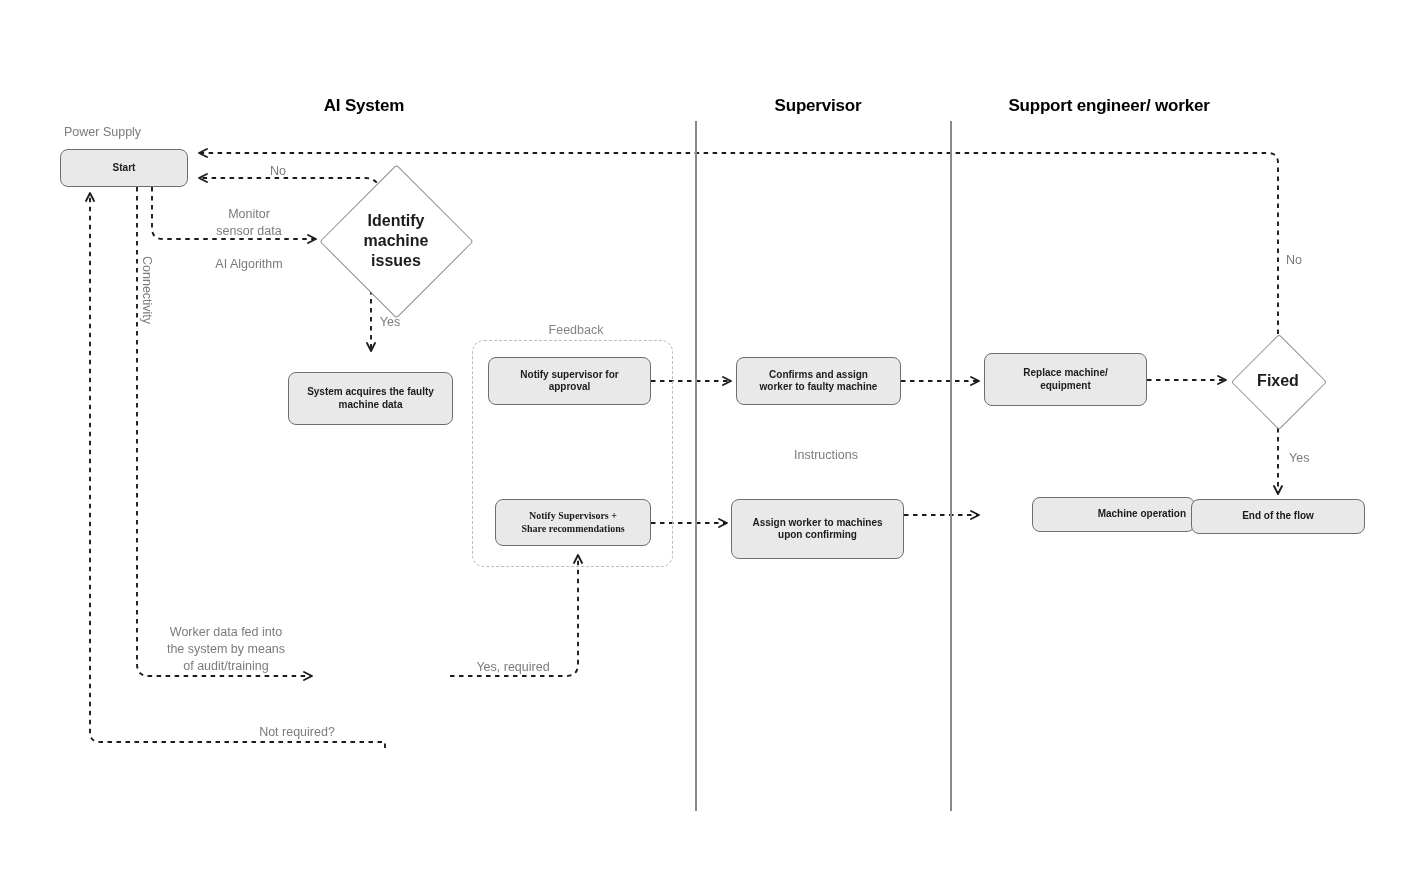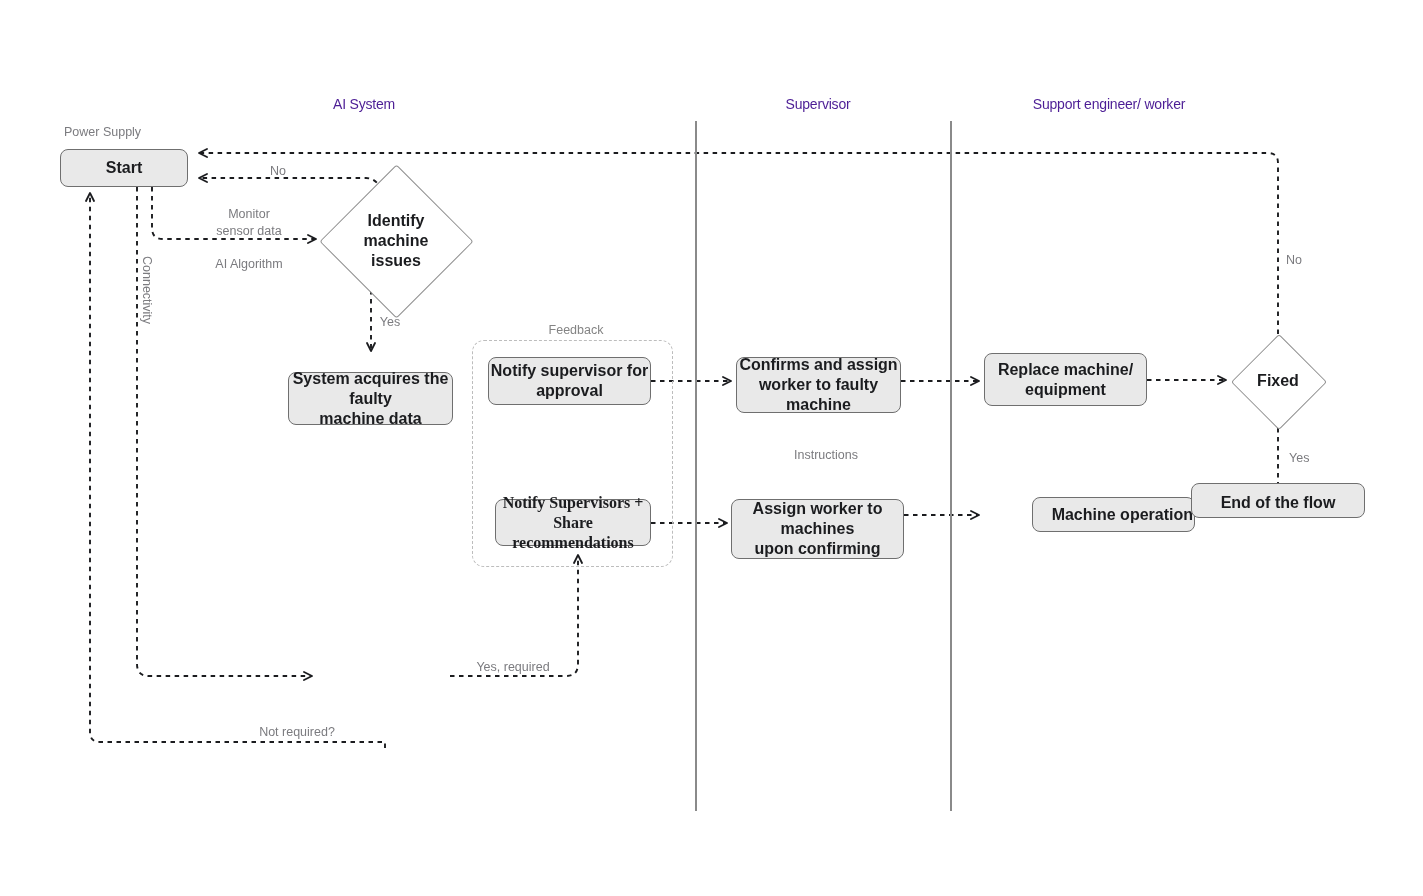--- a/index.html
+++ b/index.html
@@ -3,30 +3,30 @@
 <meta charset="utf-8">
 <style>
   html,body{margin:0;padding:0;background:#ffffff;}
   body{font-family:"Liberation Sans","DejaVu Sans",sans-serif;}
   #canvas{position:relative;width:1423px;height:896px;background:#ffffff;overflow:hidden;}
   #canvas::before{content:"";position:absolute;inset:0;border-radius:18px;pointer-events:none;}
 
   svg#wires{position:absolute;left:0;top:0;width:1423px;height:896px;overflow:visible;}
 
   .lane-title{
-    position:absolute;font-size:14px;font-weight:normal;color:#4c1d95;
+    position:absolute;font-size:17px;font-weight:bold;color:#000000;
     letter-spacing:-0.2px;white-space:nowrap;transform:translateX(-50%);
   }
 
   .node{
     position:absolute;box-sizing:border-box;
     background:#e9e9e9;border:1.4px solid #6f6f6f;border-radius:8px;
     display:flex;align-items:center;justify-content:center;text-align:center;
-    font-size:16px;font-weight:bold;color:#1b1c1f;line-height:1.25;
-    padding:4px 1px;
+    font-size:10px;font-weight:bold;color:#1b1c1f;line-height:1.25;
+    padding:4px 8px;
   }
   .node span{display:block;}
 
   .diamond{
     position:absolute;box-sizing:border-box;background:transparent;
   }
   .diamond .dshape{
     position:absolute;left:0;top:0;width:100%;height:100%;
     background:#ffffff;border:1px solid #8d8d8d;
     transform:rotate(45deg);
@@ -124,20 +124,23 @@
   <div class="edge-label rot" style="left:155px;top:256px;">Connectivity</div>
 
   <div class="edge-label c" style="left:390px;top:314px;">Yes</div>
 
   <div class="edge-label c" style="left:826px;top:447px;">Instructions</div>
 
   <div class="edge-label" style="left:1286px;top:252px;">No</div>
 
   <div class="edge-label" style="left:1289px;top:450px;">Yes</div>
 
+  <div class="edge-label c" style="left:226px;top:624px;">Worker data fed into
+the system by means
+of audit/training</div>
 
   <div class="edge-label c" style="left:513px;top:659px;">Yes, required</div>
 
   <div class="edge-label c" style="left:297px;top:724px;">Not required?</div>
 
   <div class="node" style="left:60px;top:149px;width:128px;height:38px;">
     <span>Start</span>
   </div>
 
   <div class="diamond" style="left:320px;top:165px;width:152px;height:152px;">
@@ -156,21 +159,21 @@
     <span style="white-space:pre-line;">Notify supervisor for
 approval</span>
   </div>
 
   <div class="node" style="left:495px;top:499px;width:156px;height:47px;font-family:Liberation Serif, serif;">
     <span style="white-space:pre-line;">Notify Supervisors +
 Share recommendations</span>
   </div>
 
 
-  <div class="node" style="left:736px;top:357px;width:165px;height:56px;">
+  <div class="node" style="left:736px;top:357px;width:165px;height:48px;">
     <span style="white-space:pre-line;">Confirms and assign
 worker to faulty machine</span>
   </div>
 
   <div class="node" style="left:731px;top:499px;width:173px;height:60px;text-align:center;">
     <span style="white-space:pre-line;">Assign worker to machines
 upon confirming</span>
   </div>
 
   <div class="node" style="left:984px;top:353px;width:163px;height:53px;">
@@ -180,17 +183,17 @@
 
   <div class="node" style="left:1032px;top:497px;width:163px;height:35px;justify-content:flex-end;">
     <span>Machine operation</span>
   </div>
 
   <div class="diamond" style="left:1231px;top:334px;width:94px;height:94px;">
     <div class="dshape" style="width:66px;height:66px;left:14px;top:14px;"></div>
     <div class="dlabel">Fixed</div>
   </div>
 
-  <div class="node" style="left:1191px;top:483px;width:174px;height:35px;align-items:flex-end;">
+  <div class="node" style="left:1191px;top:499px;width:174px;height:35px;">
     <span>End of the flow</span>
   </div>
 
 </div>
 
 </body></html>

